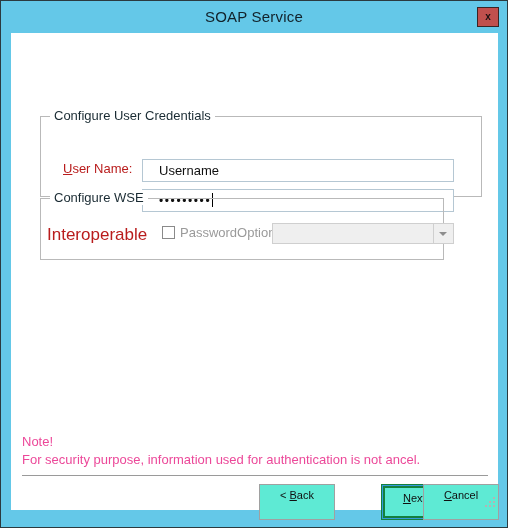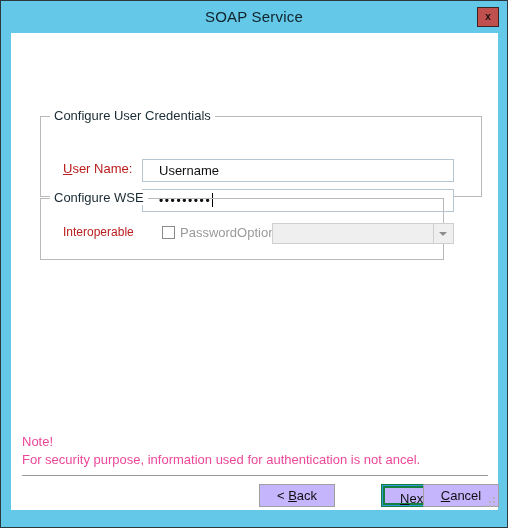--- a/index.html
+++ b/index.html
@@ -141,24 +141,24 @@
     display: inline-block;
     width: 1px;
     height: 14px;
     background: #000;
     vertical-align: -2px;
     margin-left: 1px;
   }
 
   
   #interoperable-label {
-    left: 22px;
+    left: 6px;
     top: 26px;
     width: 110px;
-    font-size: 12px;
+    font-size: 17px;
   }
   .checkbox {
     position: absolute;
     left: 121px;
     top: 27px;
     width: 13px;
     height: 13px;
     box-sizing: border-box;
     border: 1px solid #8a8a8a;
     background: #ffffff;
@@ -227,25 +227,25 @@
     top: 442px;
     width: 466px;
     height: 1px;
     background: #9a9a9a;
   }
 
   
   .btn {
     position: absolute;
     box-sizing: border-box;
-    height: 23px;
+    height: 36px;
     width: 76px;
-    background: #c4b5fd;
+    background: #5eead4;
     border: 1px solid #a0a0a0;
-    font-size: 13px;
+    font-size: 11px;
     color: #101010;
     text-align: center;
     line-height: 21px;
     cursor: pointer;
     font-family: "Liberation Sans", sans-serif;
   }
   .btn u { text-decoration: underline; }
   .btn.focused {
     border: 4px solid #15803d;
     outline: 1px solid #3399dd;

